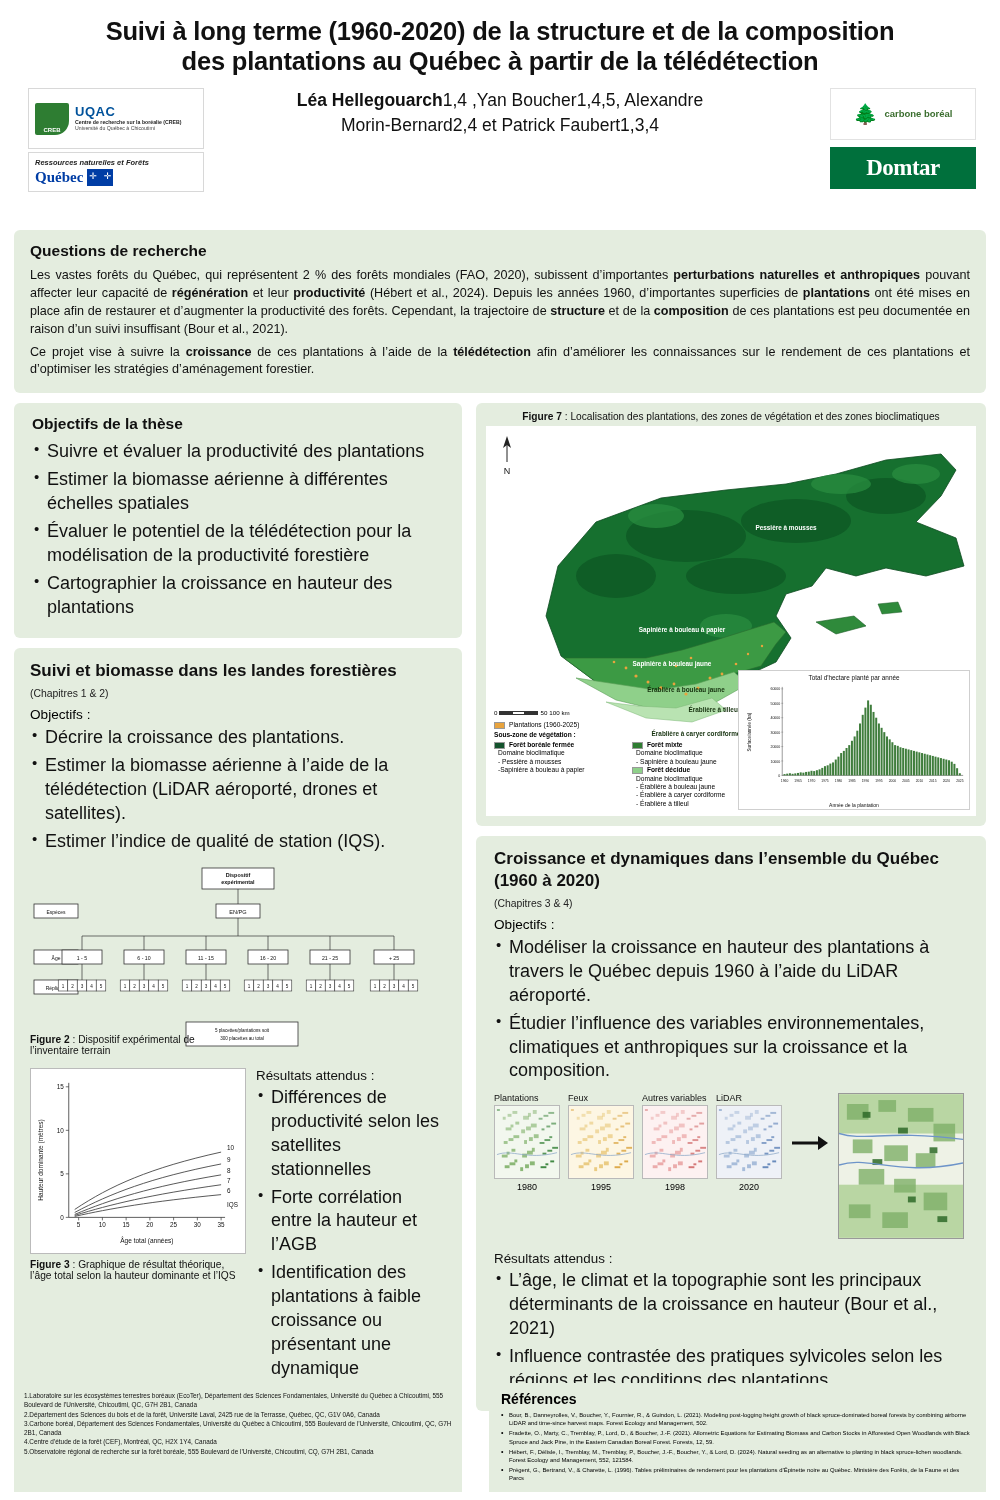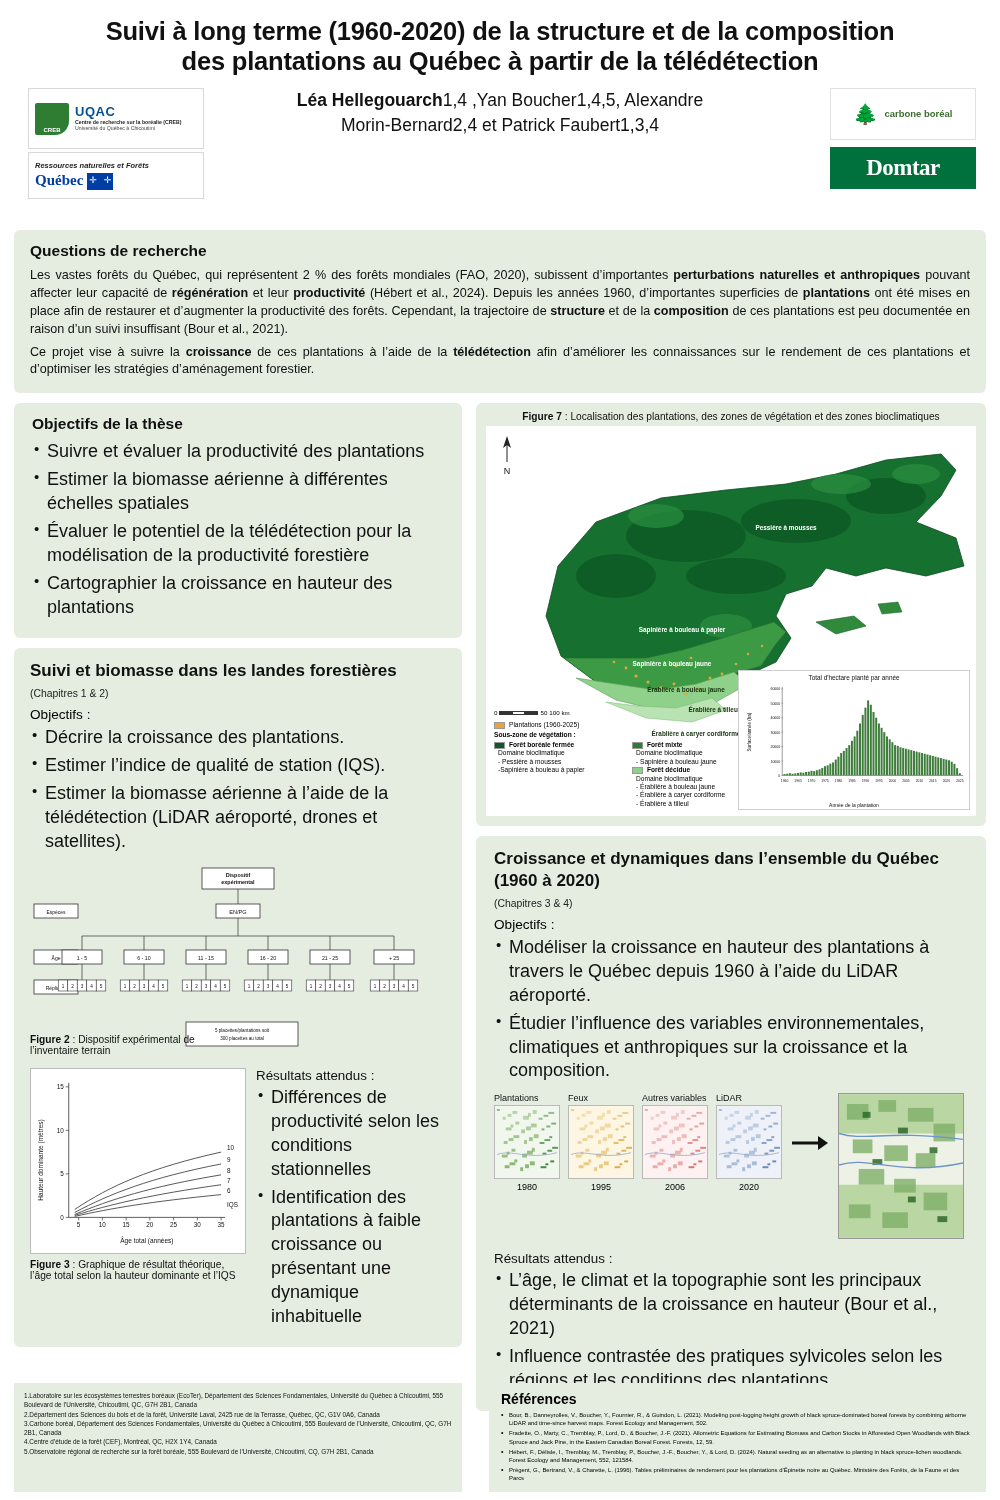--- a/index.html
+++ b/index.html
@@ -42,21 +42,21 @@
   .logo-block-left {
     position: absolute; left: 28px; top: 88px;
     width: 176px;
   }
   .logo-card {
     background: #fff; border: 1px solid #d8d8d8;
     padding: 4px 6px;
     display: flex; align-items: center; gap: 6px;
   }
   .logo-card.b1 { height: 61px; }
-  .logo-card.b2 { height: 47px; margin-top: 3px; align-items: center; }
+  .logo-card.b2 { height: 40px; margin-top: 3px; align-items: center; }
   .creb-leaf {
     width: 34px; height: 32px;
     background: #2e7d32;
     color: #fff; font-size: 6px; font-weight: bold;
     display: flex; align-items: flex-end; justify-content: center;
     border-radius: 2px 2px 14px 2px;
     padding-bottom: 2px;
     line-height: 1;
   }
   .creb-txt { line-height: 1.15; }
@@ -247,22 +247,22 @@
             <li>Cartographier la croissance en hauteur des plantations</li>
           </ul>
       </div>
 
       <div class="panel suivi">
         <div class="panel-title big">Suivi et biomasse dans les landes forestières</div>
         <div class="chapter-note">(Chapitres 1 &amp; 2)</div>
         <div class="obj-label">Objectifs :</div>
         <ul class="bul" id="suivi-list">
             <li>Décrire la croissance des plantations.</li>
+            <li>Estimer la biomasse aérienne à l’aide de la télédétection (LiDAR aéroporté, drones et satellites).</li>
             <li>Estimer l’indice de qualité de station (IQS).</li>
-            <li>Estimer la biomasse aérienne à l’aide de la télédétection (LiDAR aéroporté, drones et satellites).</li>
           </ul>
 
         <div class="fig2wrap">
           <svg class="diagram" viewBox="0 0 416 190">
             <g stroke="#333" stroke-width="0.7" fill="none">
               <line x1="208" y1="24" x2="208" y2="40"></line>
               <line x1="208" y1="54" x2="208" y2="72"></line>
               <line x1="52" y1="72" x2="364" y2="72"></line>
               <line x1="52" y1="72" x2="52" y2="86"></line>
               <line x1="114" y1="72" x2="114" y2="86"></line>
@@ -429,21 +429,22 @@
                 <text x="117" y="176" font-size="6.6" fill="#111" font-family="Liberation Sans" text-anchor="middle" id="fig3-xlabel">Âge total (années)</text>
               </svg>
             </div>
             <div class="fig-caption" style="margin-top:5px;">
               <b>Figure 3</b><span> : Graphique de résultat théorique, l’âge total selon la hauteur dominante et l’IQS</span>
             </div>
           </div>
           <div class="res-list">
             <div class="res-title">Résultats attendus :</div>
             <ul class="bul" id="suivi-results-list">
-                <li>Différences de productivité selon les conditions stationnelles</li>
+                <li>Différences de productivité selon les satellites stationnelles</li>
+                <li>Forte corrélation entre la hauteur et l’AGB</li>
                 <li>Identification des plantations à faible croissance ou présentant une dynamique inhabituelle</li>
               </ul>
           </div>
         </div>
       </div>
     </div>
 
     <div class="col-right">
 
       <div class="panel mappanel">
@@ -864,21 +865,21 @@
                     <rect x="28" y="49" width="5" height="4" fill="#e9a3a3" opacity="0.8"></rect>
                     <rect x="47" y="62" width="6" height="2" fill="#d06a6a" opacity="0.9"></rect>
                     <rect x="8" y="11" width="3" height="3" fill="#e9a3a3" opacity="0.5"></rect>
                     <rect x="27" y="24" width="4" height="4" fill="#e9a3a3" opacity="0.6"></rect>
                     <rect x="46" y="37" width="5" height="2" fill="#d06a6a" opacity="0.7"></rect>
                     <rect x="7" y="50" width="6" height="3" fill="#e9a3a3" opacity="0.8"></rect>
                     <rect x="26" y="63" width="3" height="4" fill="#e9a3a3" opacity="0.9"></rect>
                     <rect x="45" y="12" width="4" height="2" fill="#d06a6a" opacity="0.5"></rect>
       <path d="M2,50 C18,44 32,56 64,48" stroke="#8fa9c9" stroke-width="0.8" fill="none"></path>
                   </svg></div>
-                <div class="tl-year">2006</div>
+                <div class="tl-year">1998</div>
               </div>
               <div class="tl-col">
                 <div class="tl-label">LiDAR</div>
                 <div class="tl-img"><svg viewBox="0 0 66 74" width="100%" height="100%">
       <rect width="66" height="74" fill="#eef1f7"></rect>
                     <rect x="2" y="3" width="3" height="2" fill="#5a7fb5" opacity="0.5"></rect>
                     <rect x="21" y="16" width="4" height="3" fill="#9fb6d6" opacity="0.6"></rect>
                     <rect x="40" y="29" width="5" height="4" fill="#9fb6d6" opacity="0.7"></rect>
                     <rect x="59" y="42" width="6" height="2" fill="#5a7fb5" opacity="0.8"></rect>
                     <rect x="20" y="55" width="3" height="3" fill="#9fb6d6" opacity="0.9"></rect>

